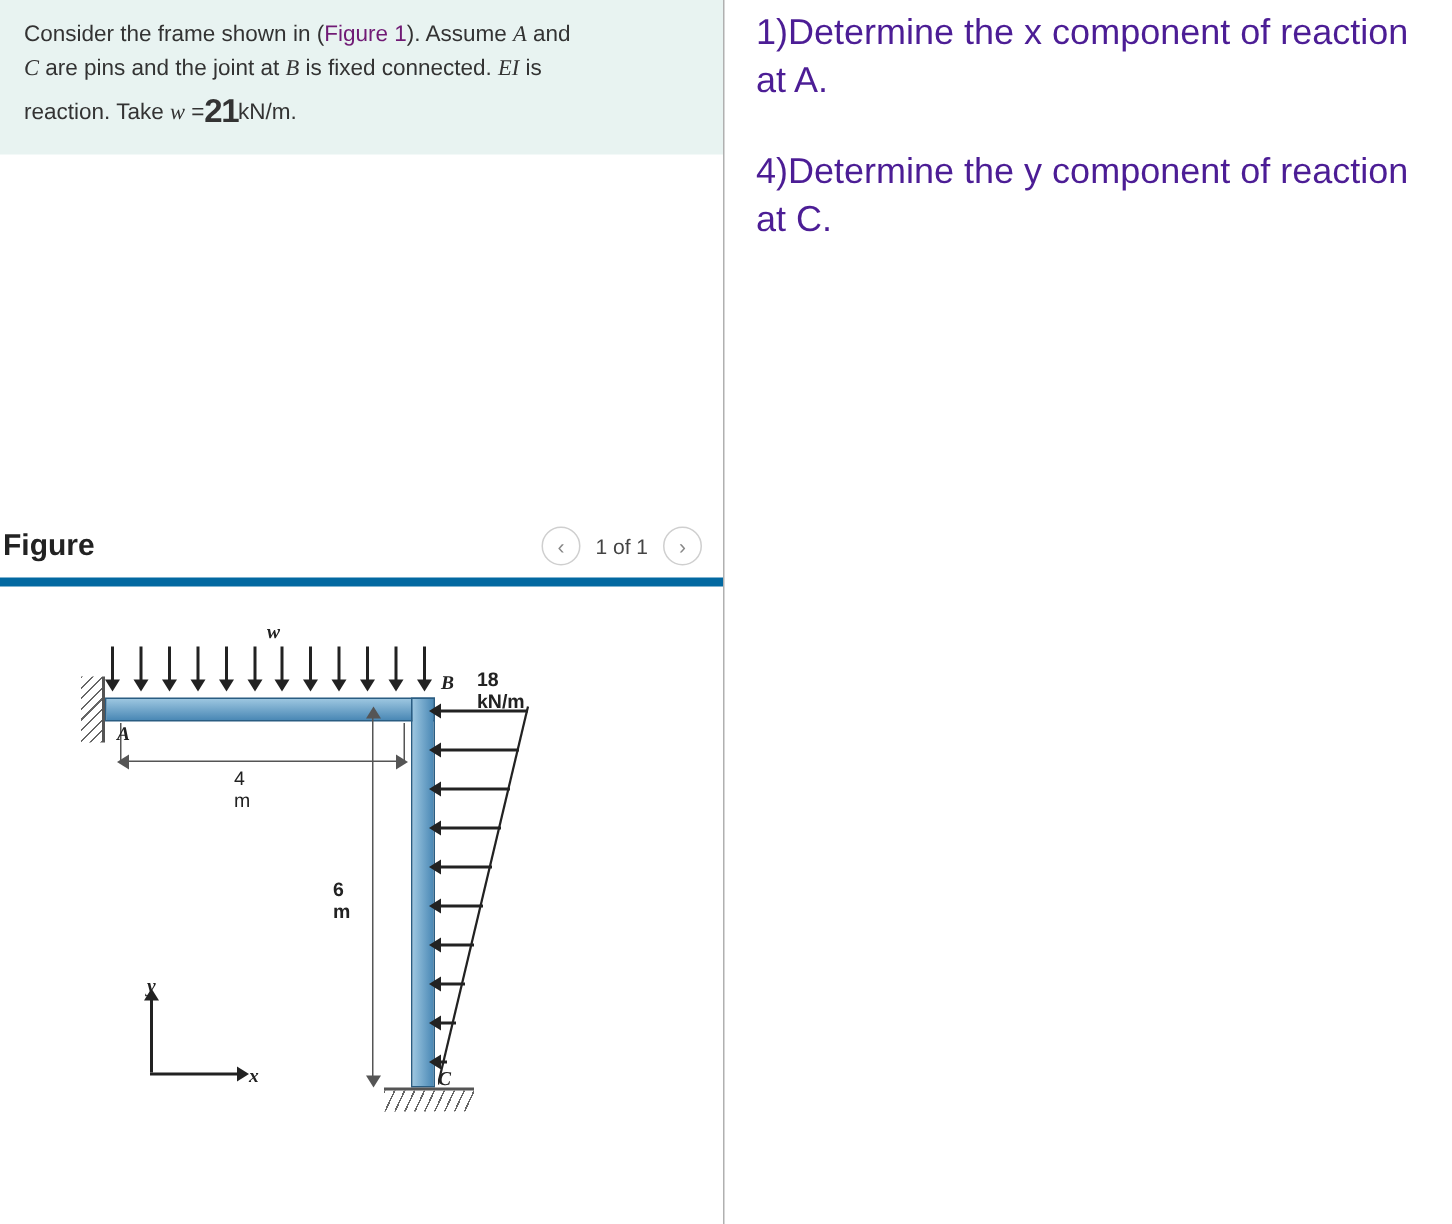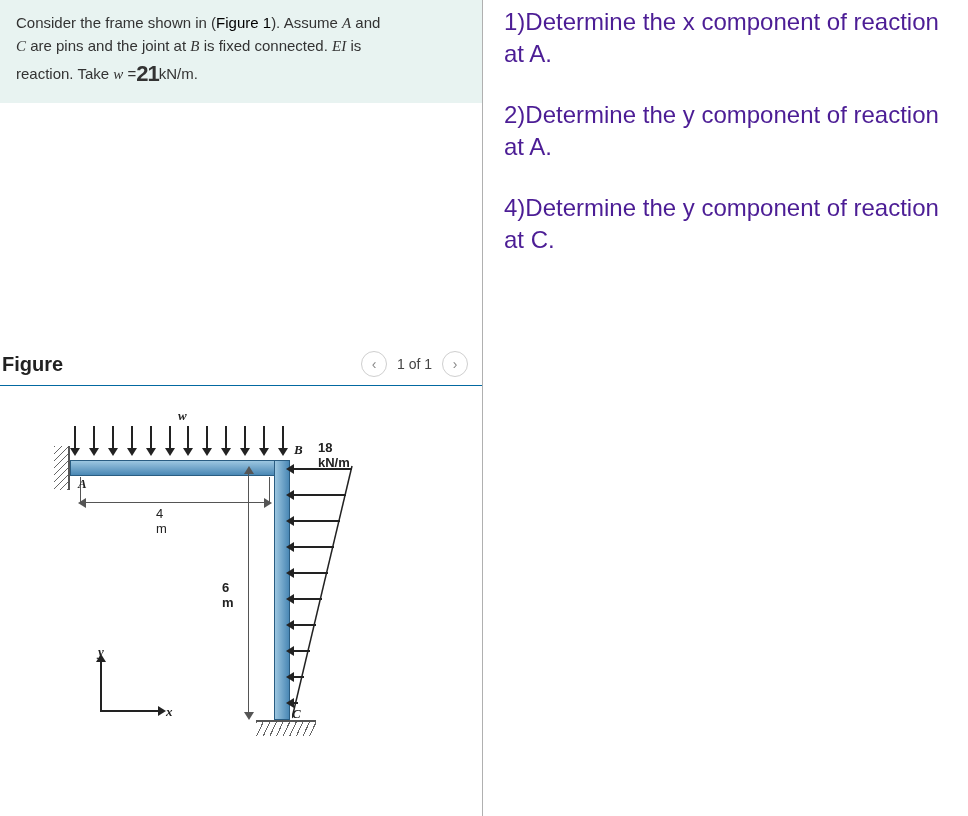--- a/index.html
+++ b/index.html
@@ -28,31 +28,31 @@
     width: 486px;
     padding: 6px 18px 0 22px;
   }
   .problem-box {
     background: #e8f3f1;
     padding: 12px 16px 14px 16px;
     font-size: 15px;
     line-height: 1.45;
     color: #333;
   }
-  .problem-box .figlink { color: #000000; }
+  .problem-box .figlink { color: #701a75; }
   .problem-box .ital { font-style: italic; font-family: 'Times New Roman', serif; }
   .problem-box .wval { font-family: Arial; font-size: 22px; font-weight: 700; letter-spacing: -1px; vertical-align: -2px;}
   .problem-box .eq { font-family: Arial; }
   .figure-head {
     display: flex;
     justify-content: space-between;
     align-items: center;
     padding: 0 14px 8px 2px;
     margin-top: 248px;
-    border-bottom: 1px solid #0369a1;
+    border-bottom: 6px solid #0369a1;
     gap: 40px;
   }
   .figure-title {
     font-size: 20px;
     font-weight: 700;
     color: #222;
   }
   .pager {
     display: flex;
     align-items: center;
@@ -293,15 +293,14 @@
         <span class="lbl bold" style="left:66px; top:44px;">x</span>
       </div>
     </div>
   </div>
 </div>
 
 <div class="divider"></div>
 
 <div class="right-pane">
   <div class="question">1)Determine the x component of reaction at A.</div>
-  <div class="question">2)Determine the y component of reaction at A.</div>
   <div class="question">4)Determine the y component of reaction at C.</div>
 </div>
 
 </body></html>

